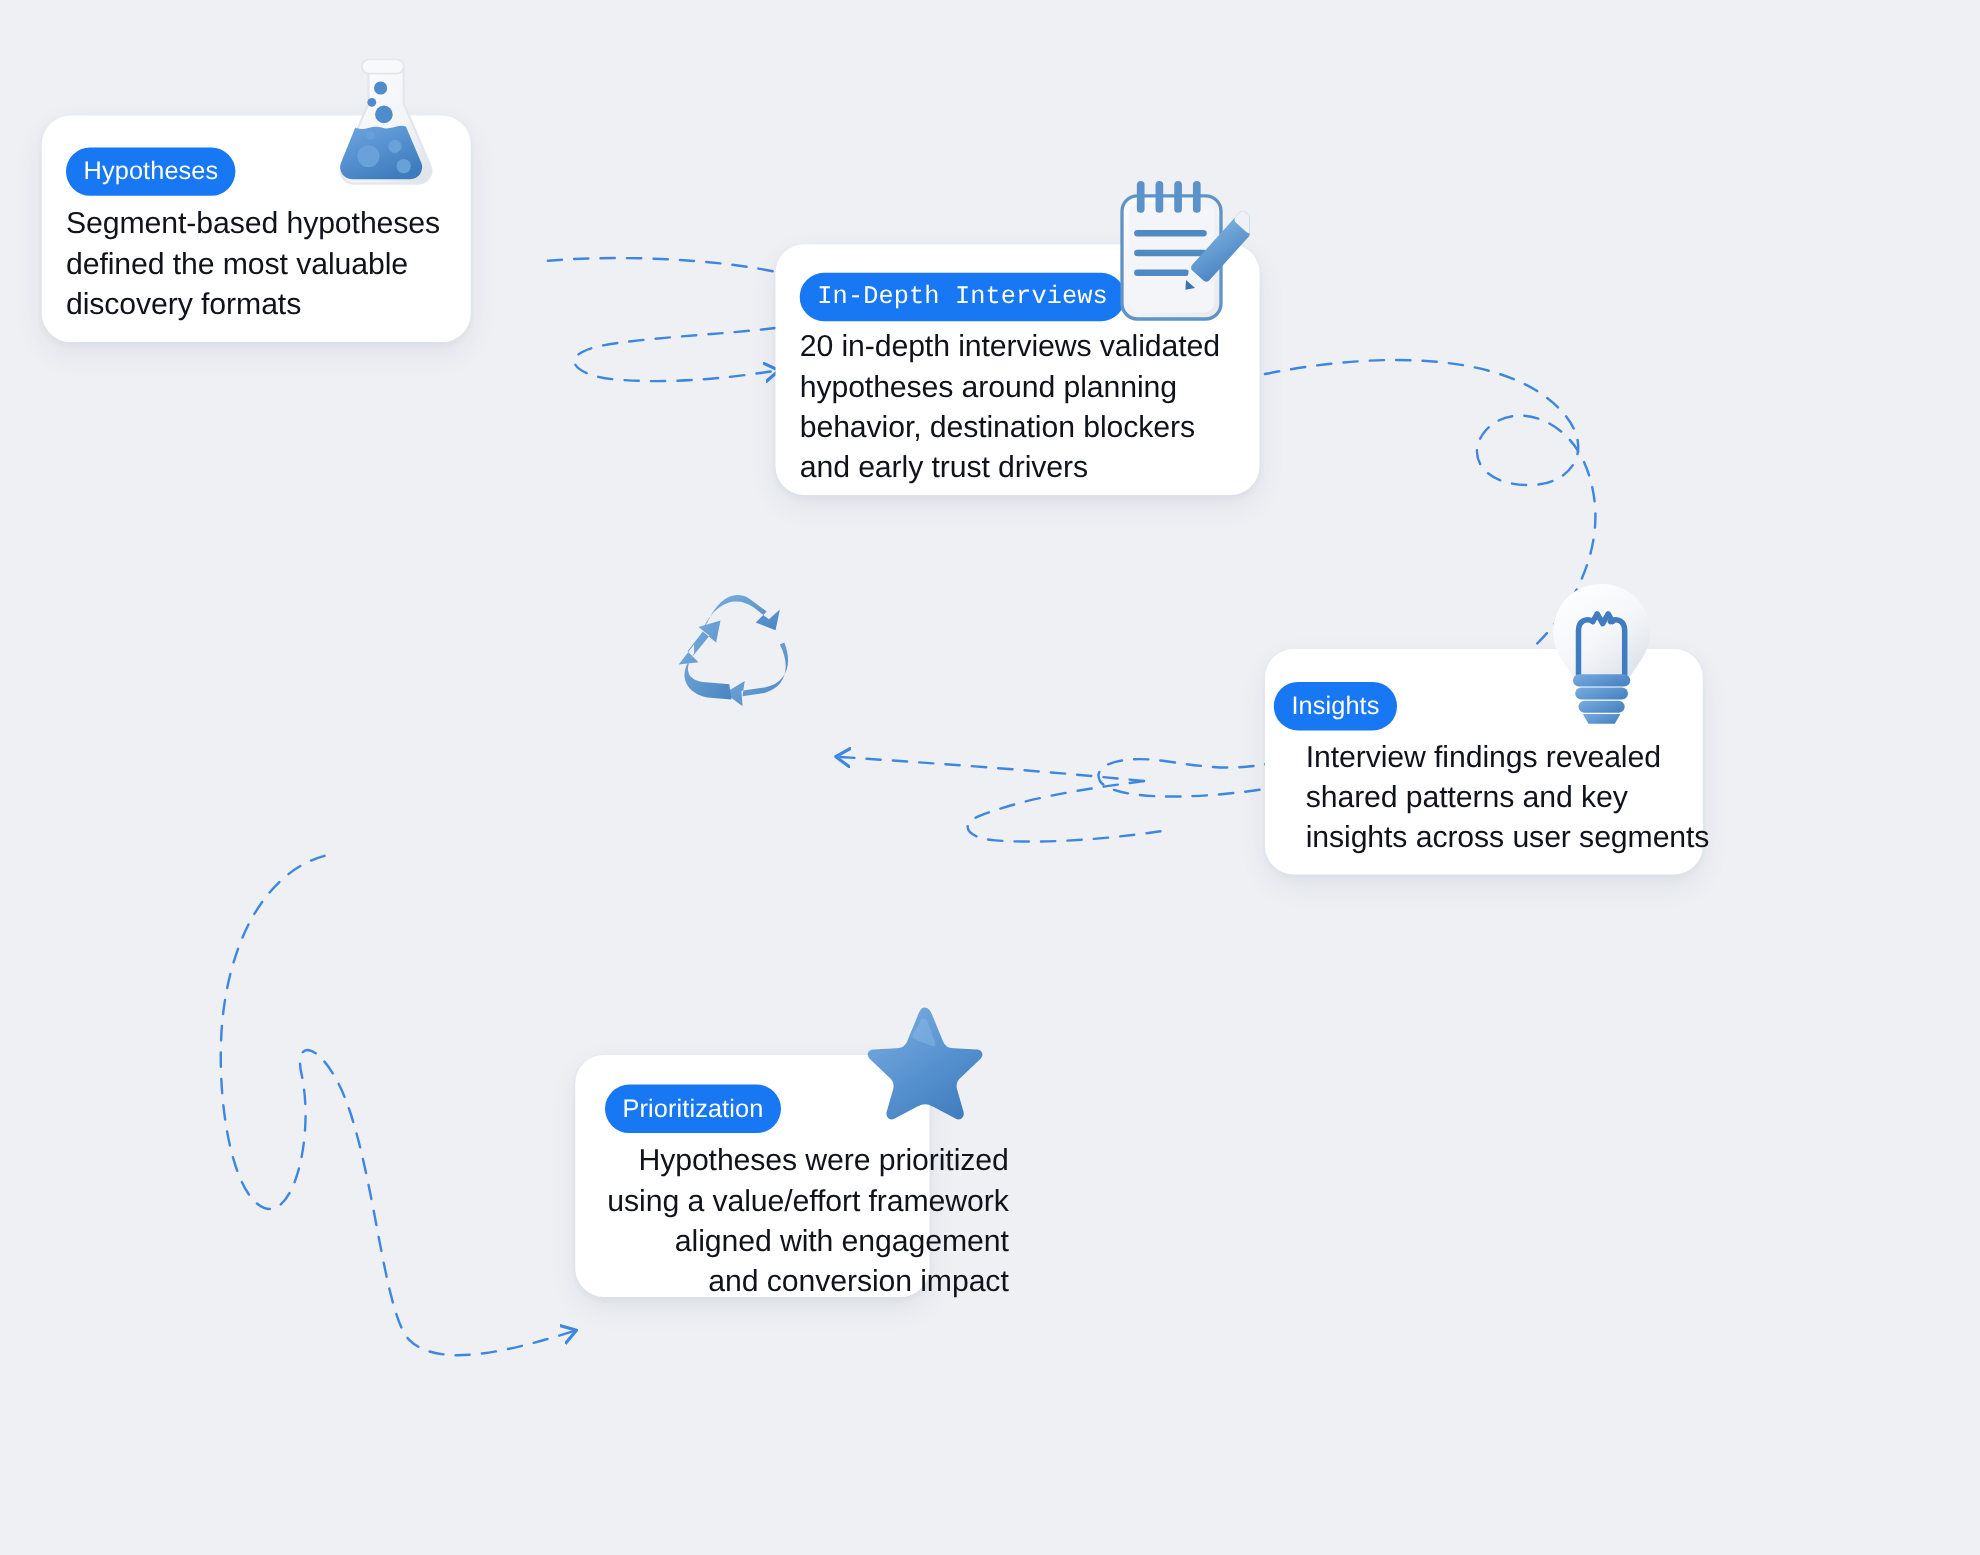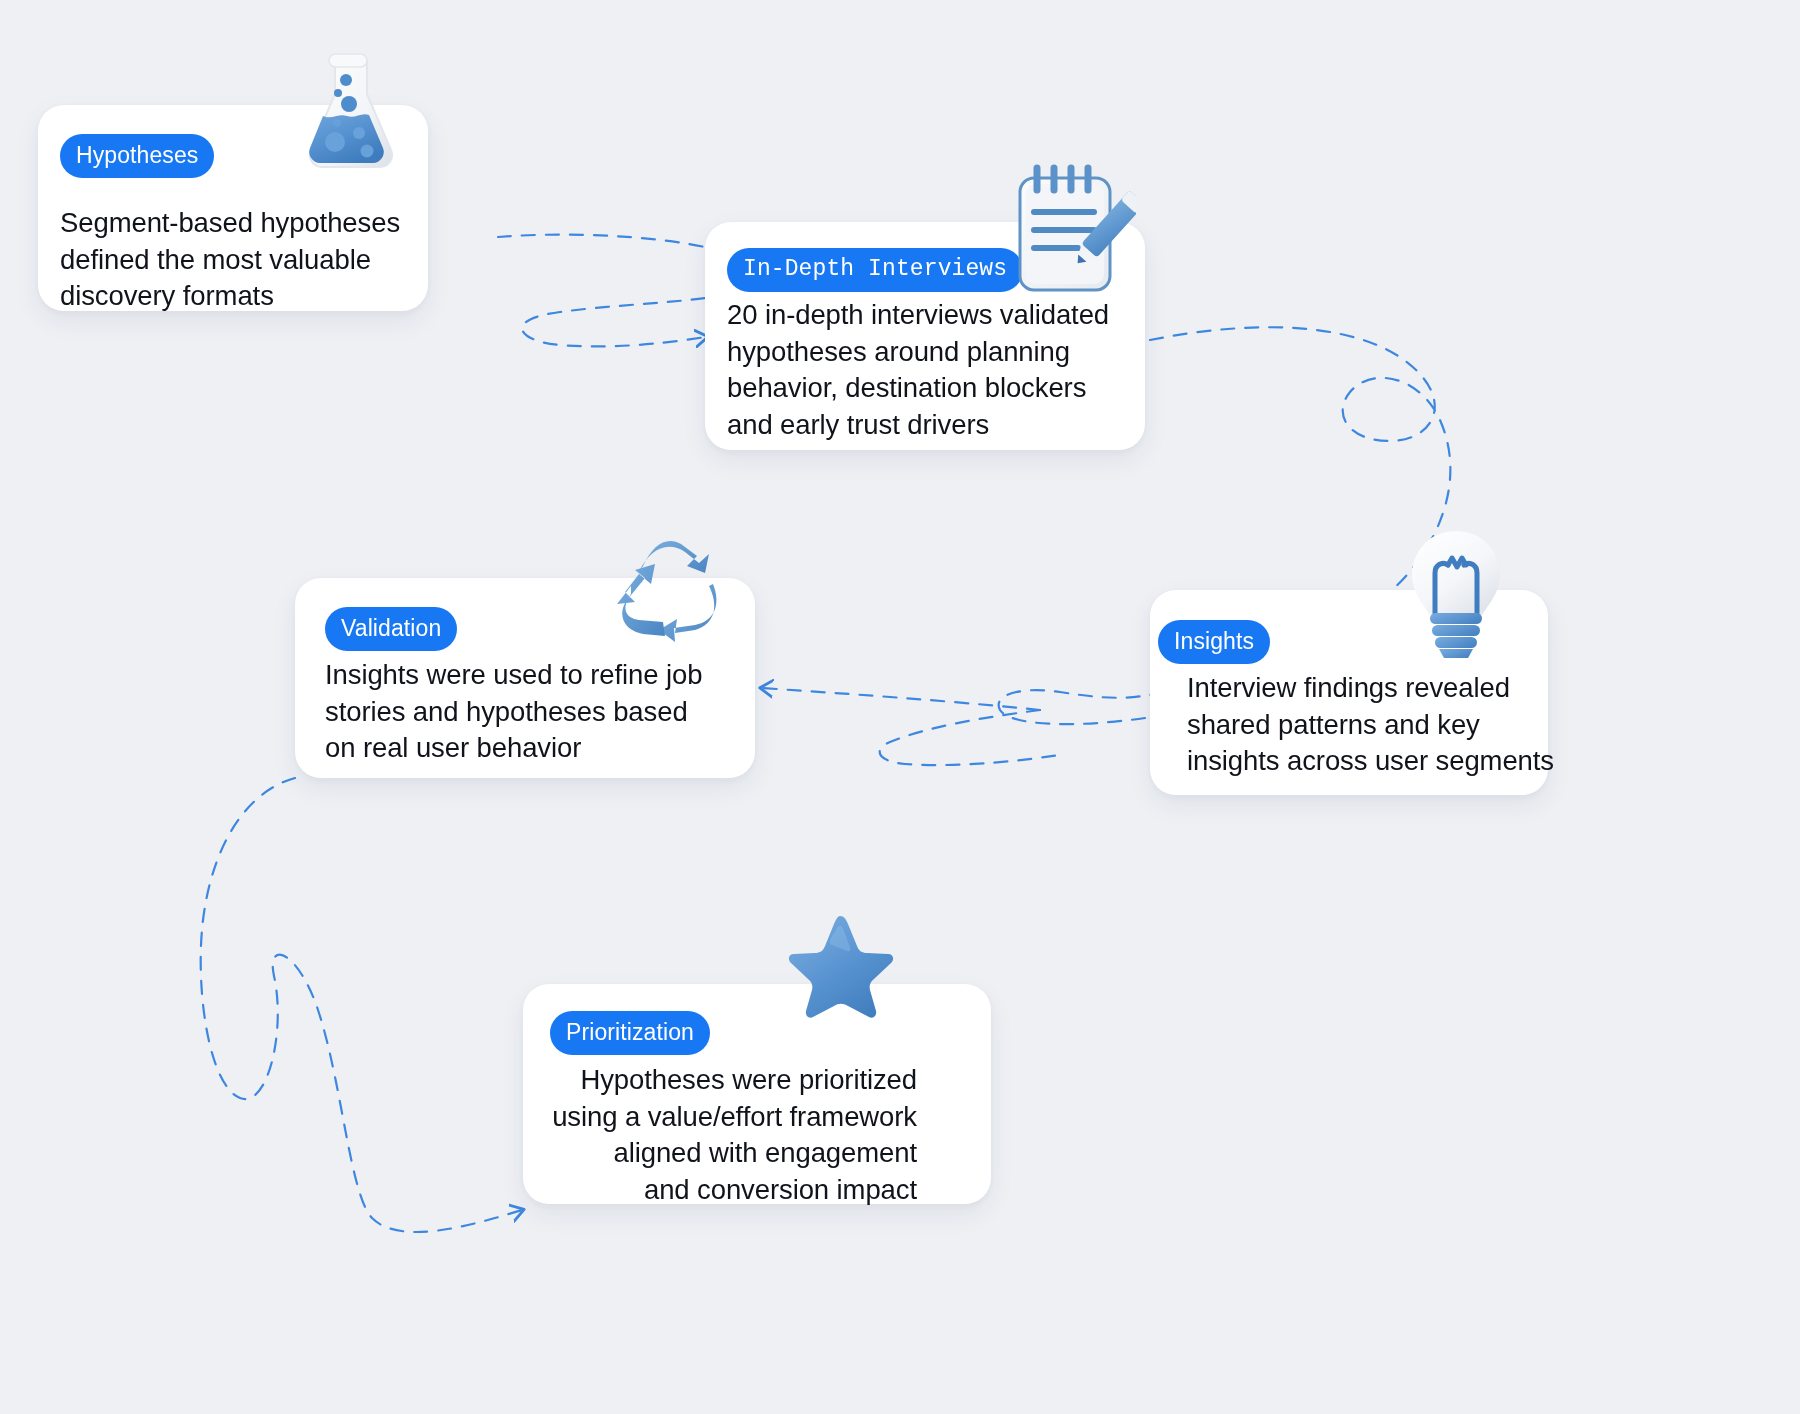--- a/index.html
+++ b/index.html
@@ -45,35 +45,35 @@
   }
   .icon{
     position:absolute;
     z-index:4;
     pointer-events:none;
   }
 
   
   #card-hypotheses{left:38px;top:105px;width:390px;height:206px;}
   #card-hypotheses .badge{position:absolute;left:22px;top:29px;}
-  #card-hypotheses .body-text{position:absolute;left:22px;top:80px;width:350px;margin-top:20px;}
+  #card-hypotheses .body-text{position:absolute;left:22px;top:80px;width:350px;}
 
   #card-interviews{left:705px;top:222px;width:440px;height:228px;}
   #card-interviews .badge{position:absolute;left:22px;top:26px;font-family:Liberation Mono, monospace;}
   #card-interviews .body-text{position:absolute;left:22px;top:75px;width:400px;}
 
   #card-validation{left:295px;top:578px;width:460px;height:200px;}
   #card-validation .badge{position:absolute;left:30px;top:29px;}
   #card-validation .body-text{position:absolute;left:30px;top:79px;width:400px;}
 
   #card-insights{left:1150px;top:590px;width:398px;height:205px;}
   #card-insights .badge{position:absolute;left:8px;top:30px;}
   #card-insights .body-text{position:absolute;left:37px;top:80px;width:380px;}
 
-  #card-prioritization{left:523px;top:984px;width:468px;height:220px;}
+  #card-prioritization{left:523px;top:959px;width:322px;height:220px;}
   #card-prioritization .badge{position:absolute;left:27px;top:27px;}
   #card-prioritization .body-text{position:absolute;left:22px;top:78px;width:372px;text-align:right;}
 
   
   #icon-flask{left:293px;top:46px;width:110px;height:130px;}
   #icon-notepad{left:1006px;top:160px;width:130px;height:140px;}
   #icon-recycle{left:605px;top:530px;width:130px;height:120px;}
   #icon-bulb{left:1404px;top:525px;width:104px;height:136px;}
   #icon-star{left:784px;top:912px;width:112px;height:108px;}
 </style>
@@ -200,26 +200,20 @@
 
       <g transform="rotate(42 92 80)">
         <rect x="82" y="22" width="21" height="72" rx="4" fill="url(#gPen)"></rect>
         <rect x="82" y="22" width="21" height="13" rx="4" fill="#eef2f6"></rect>
         <path d="M82 94 h21 l-10.5 17 z" fill="#f2f5f8"></path>
         <path d="M87 104 h11 l-5.5 7 z" fill="#3d74b0"></path>
       </g>
     </svg>
   </div>
 
-  <div class="card" id="card-validation">
-    <span class="badge" style="background: rgb(24, 120, 243);">Validation</span>
-    <p class="body-text">Insights were used to refine job
-stories and hypotheses based
-on real user behavior</p>
-  </div>
 
   <div class="icon" id="icon-recycle">
     <svg viewBox="0 0 130 120" width="130" height="120" xmlns="http://www.w3.org/2000/svg">
       <defs>
         <linearGradient id="gRec" x1="0" y1="0" x2="1" y2="1">
           <stop offset="0%" stop-color="#7cb0df"></stop>
           <stop offset="100%" stop-color="#4a85c3"></stop>
         </linearGradient>
       </defs>
       <g fill="url(#gRec)">

